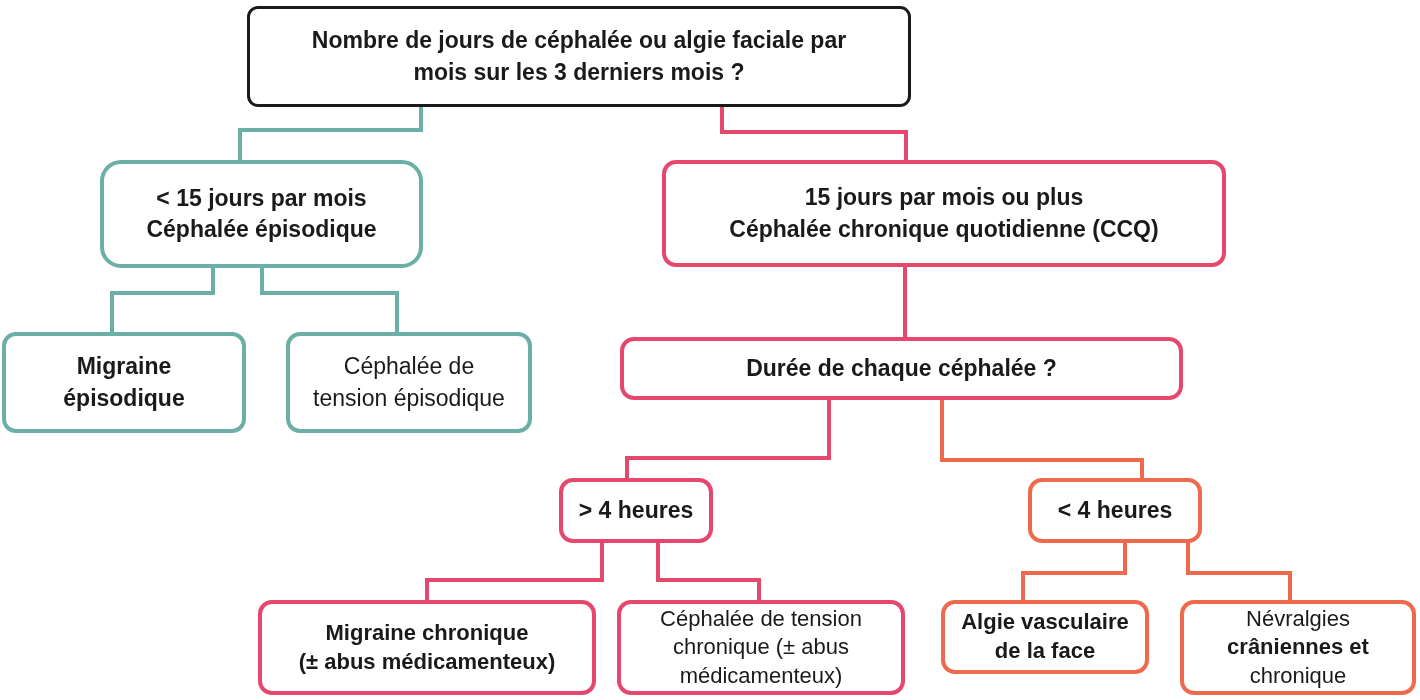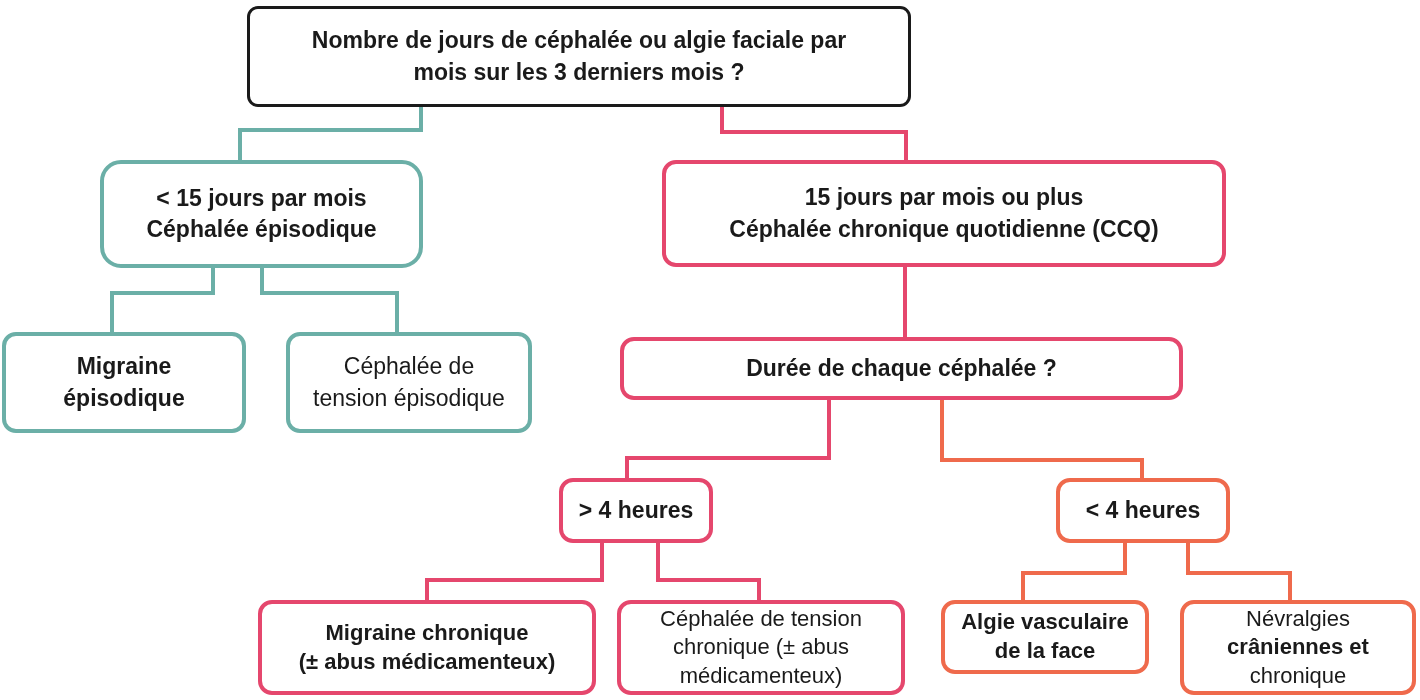--- a/index.html
+++ b/index.html
@@ -78,21 +78,21 @@
   </div>
 
   <div class="node pink bold" style="left:620px;top:337px;width:563px;height:63px;">
     <span class="line">Durée de chaque céphalée ?</span>
   </div>
 
   <div class="node pink bold" style="left:543px;top:478px;width:154px;height:65px;margin-left:16px;">
     <span class="line">&gt; 4 heures</span>
   </div>
 
-  <div class="node orange bold" style="left:1056px;top:478px;width:174px;height:65px;">
+  <div class="node orange bold" style="left:1028px;top:478px;width:174px;height:65px;">
     <span class="line">&lt; 4 heures</span>
   </div>
 
   <div class="node pink bold lh-tight" style="left:258px;top:600px;width:338px;height:95px;">
     <span class="line">Migraine chronique</span>
     <span class="line">(± abus médicamenteux)</span>
   </div>
 
   <div class="node pink lh-tight" style="left:617px;top:600px;width:288px;height:95px;">
     <span class="line">Céphalée de tension</span>

